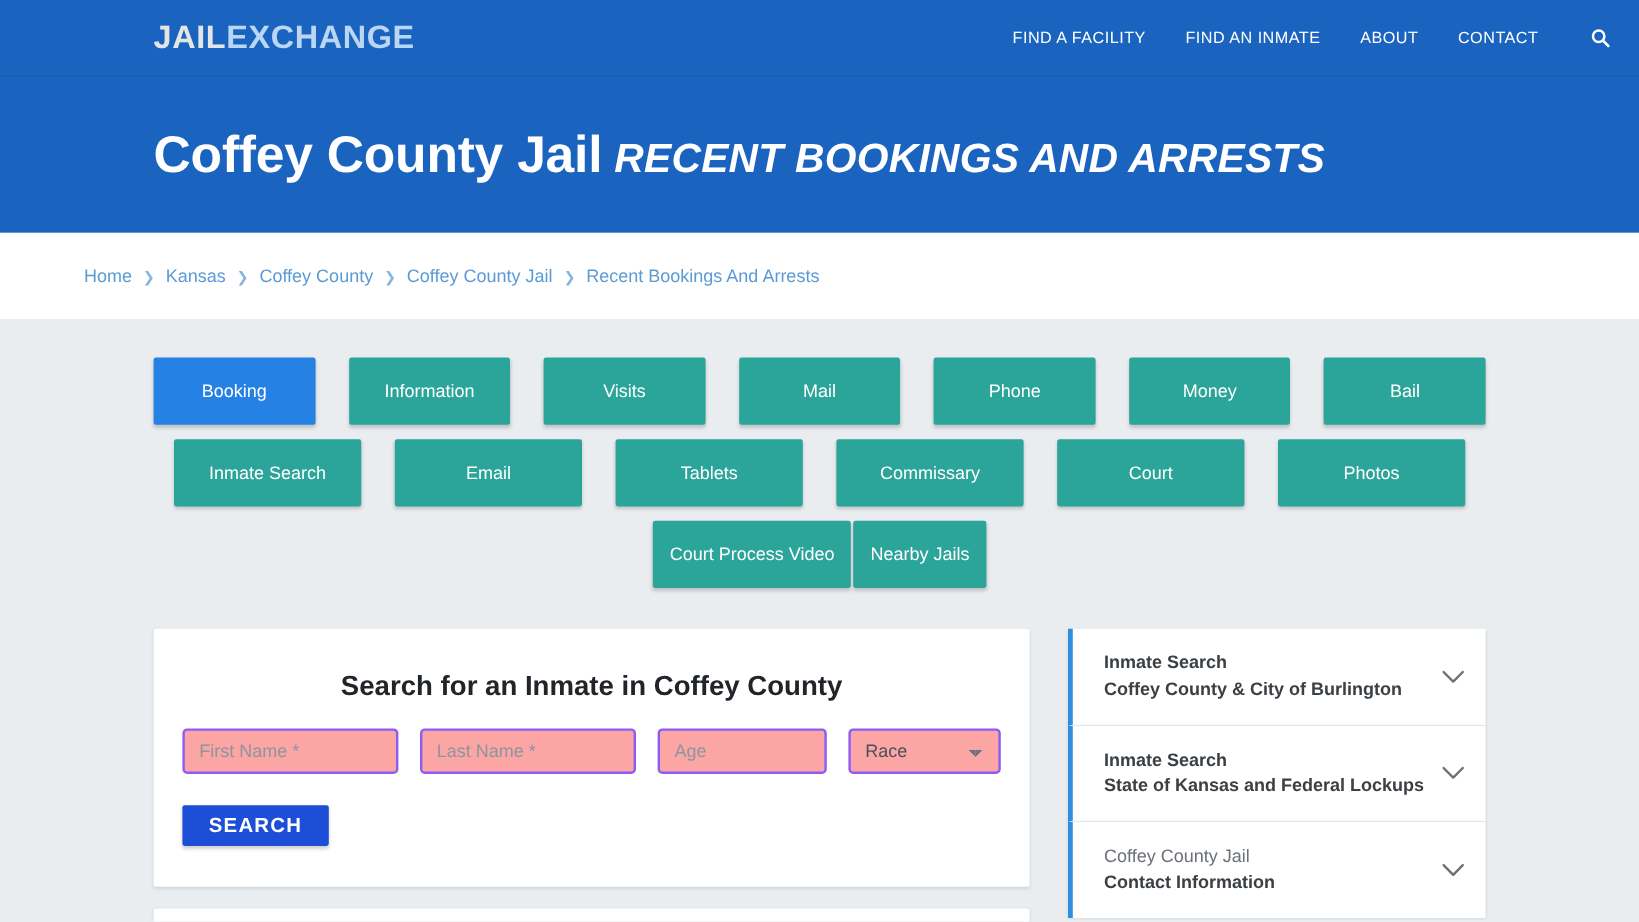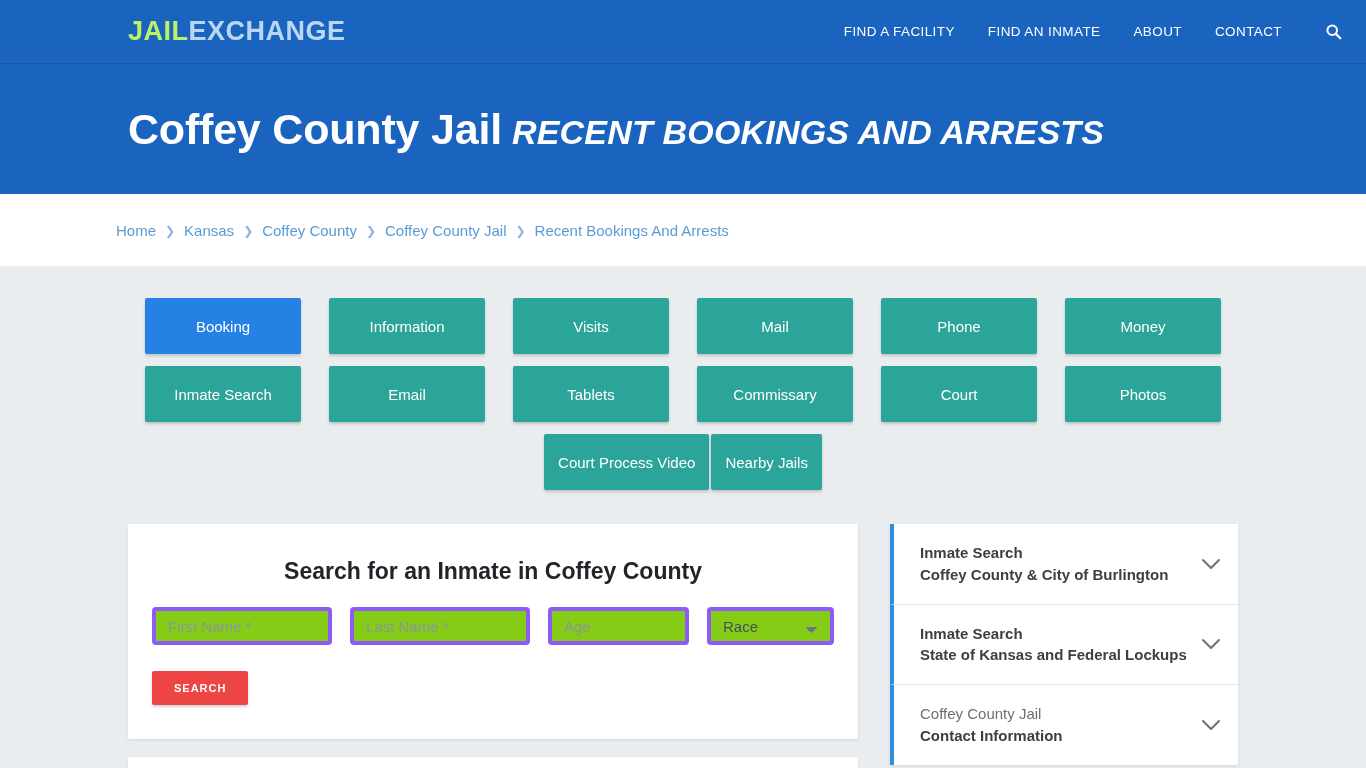--- a/index.html
+++ b/index.html
@@ -22,21 +22,21 @@
     align-items: center;
     padding: 0 24px 0 128px;
   }
   .logo {
     font-size: 27px;
     font-weight: bold;
     letter-spacing: 0.5px;
     white-space: nowrap;
     line-height: 1;
   }
-  .logo .l-jail { color: #bef264; }
+  .logo .l-jail { color: #e5e5e5; }
   .logo .l-exch { color: #b9d7f2; }
 
   .nav {
     margin-left: auto;
     display: flex;
     align-items: center;
     gap: 33px;
   }
   .nav-item {
     color: #ffffff;
@@ -79,21 +79,21 @@
     letter-spacing: 0.2px;
     margin-left: 10px;
   }
 
   
   .crumbbar {
     background: #ffffff;
     height: 72px;
     display: flex;
     align-items: center;
-    padding-left: 116px;
+    padding-left: 70px;
   }
   .crumbs {
     display: flex;
     align-items: center;
     font-size: 15px;
   }
   .crumb {
     color: #5b9bd5;
     text-decoration: none;
     cursor: pointer;
@@ -166,23 +166,23 @@
     font-weight: bold;
     color: #212529;
     margin: 6px 0 22px 0;
   }
   .form-row {
     display: flex;
     gap: 18px;
   }
   .field {
     height: 38px;
-    border: 4px solid #8b5cf6;
+    border: 2px solid #8b5cf6;
     border-radius: 4px;
-    background: #84cc16;
+    background: #fca5a5;
     font-family: "Liberation Sans", sans-serif;
     font-size: 15px;
     color: #495057;
     padding: 0 12px;
     outline: none;
   }
   .field::placeholder { color: #8d959d; }
   .f-first { width: 180px; }
   .f-last  { width: 180px; }
   .f-age   { width: 141px; }
@@ -195,27 +195,27 @@
       linear-gradient(135deg, #6c757d 50%, transparent 50%);
     background-position:
       calc(100% - 19px) 16px,
       calc(100% - 13px) 16px;
     background-size: 6px 6px, 6px 6px;
     background-repeat: no-repeat;
     color: #495057;
   }
   .btn-search {
     margin-top: 26px;
-    background: #ef4444;
+    background: #1d4ed8;
     color: #ffffff;
     border: none;
     border-radius: 2px;
     height: 34px;
     padding: 0 22px;
-    font-size: 11px;
+    font-size: 17px;
     font-weight: bold;
     letter-spacing: 1px;
     font-family: "Liberation Sans", sans-serif;
     box-shadow: 0 2px 3px rgba(0,0,0,0.18);
     cursor: pointer;
   }
 
   
   .faq-card {
     background: #ffffff;
@@ -299,20 +299,21 @@
 <div class="page">
 
   <div class="tabs">
     <div class="tab-row r1">
       <div class="tab active">Booking</div>
       <div class="tab">Information</div>
       <div class="tab">Visits</div>
       <div class="tab">Mail</div>
       <div class="tab">Phone</div>
       <div class="tab">Money</div>
+      <div class="tab">Bail</div>
     </div>
     <div class="tab-row r2">
       <div class="tab">Inmate Search</div>
       <div class="tab">Email</div>
       <div class="tab">Tablets</div>
       <div class="tab">Commissary</div>
       <div class="tab">Court</div>
       <div class="tab">Photos</div>
     </div>
     <div class="tab-row r3">

